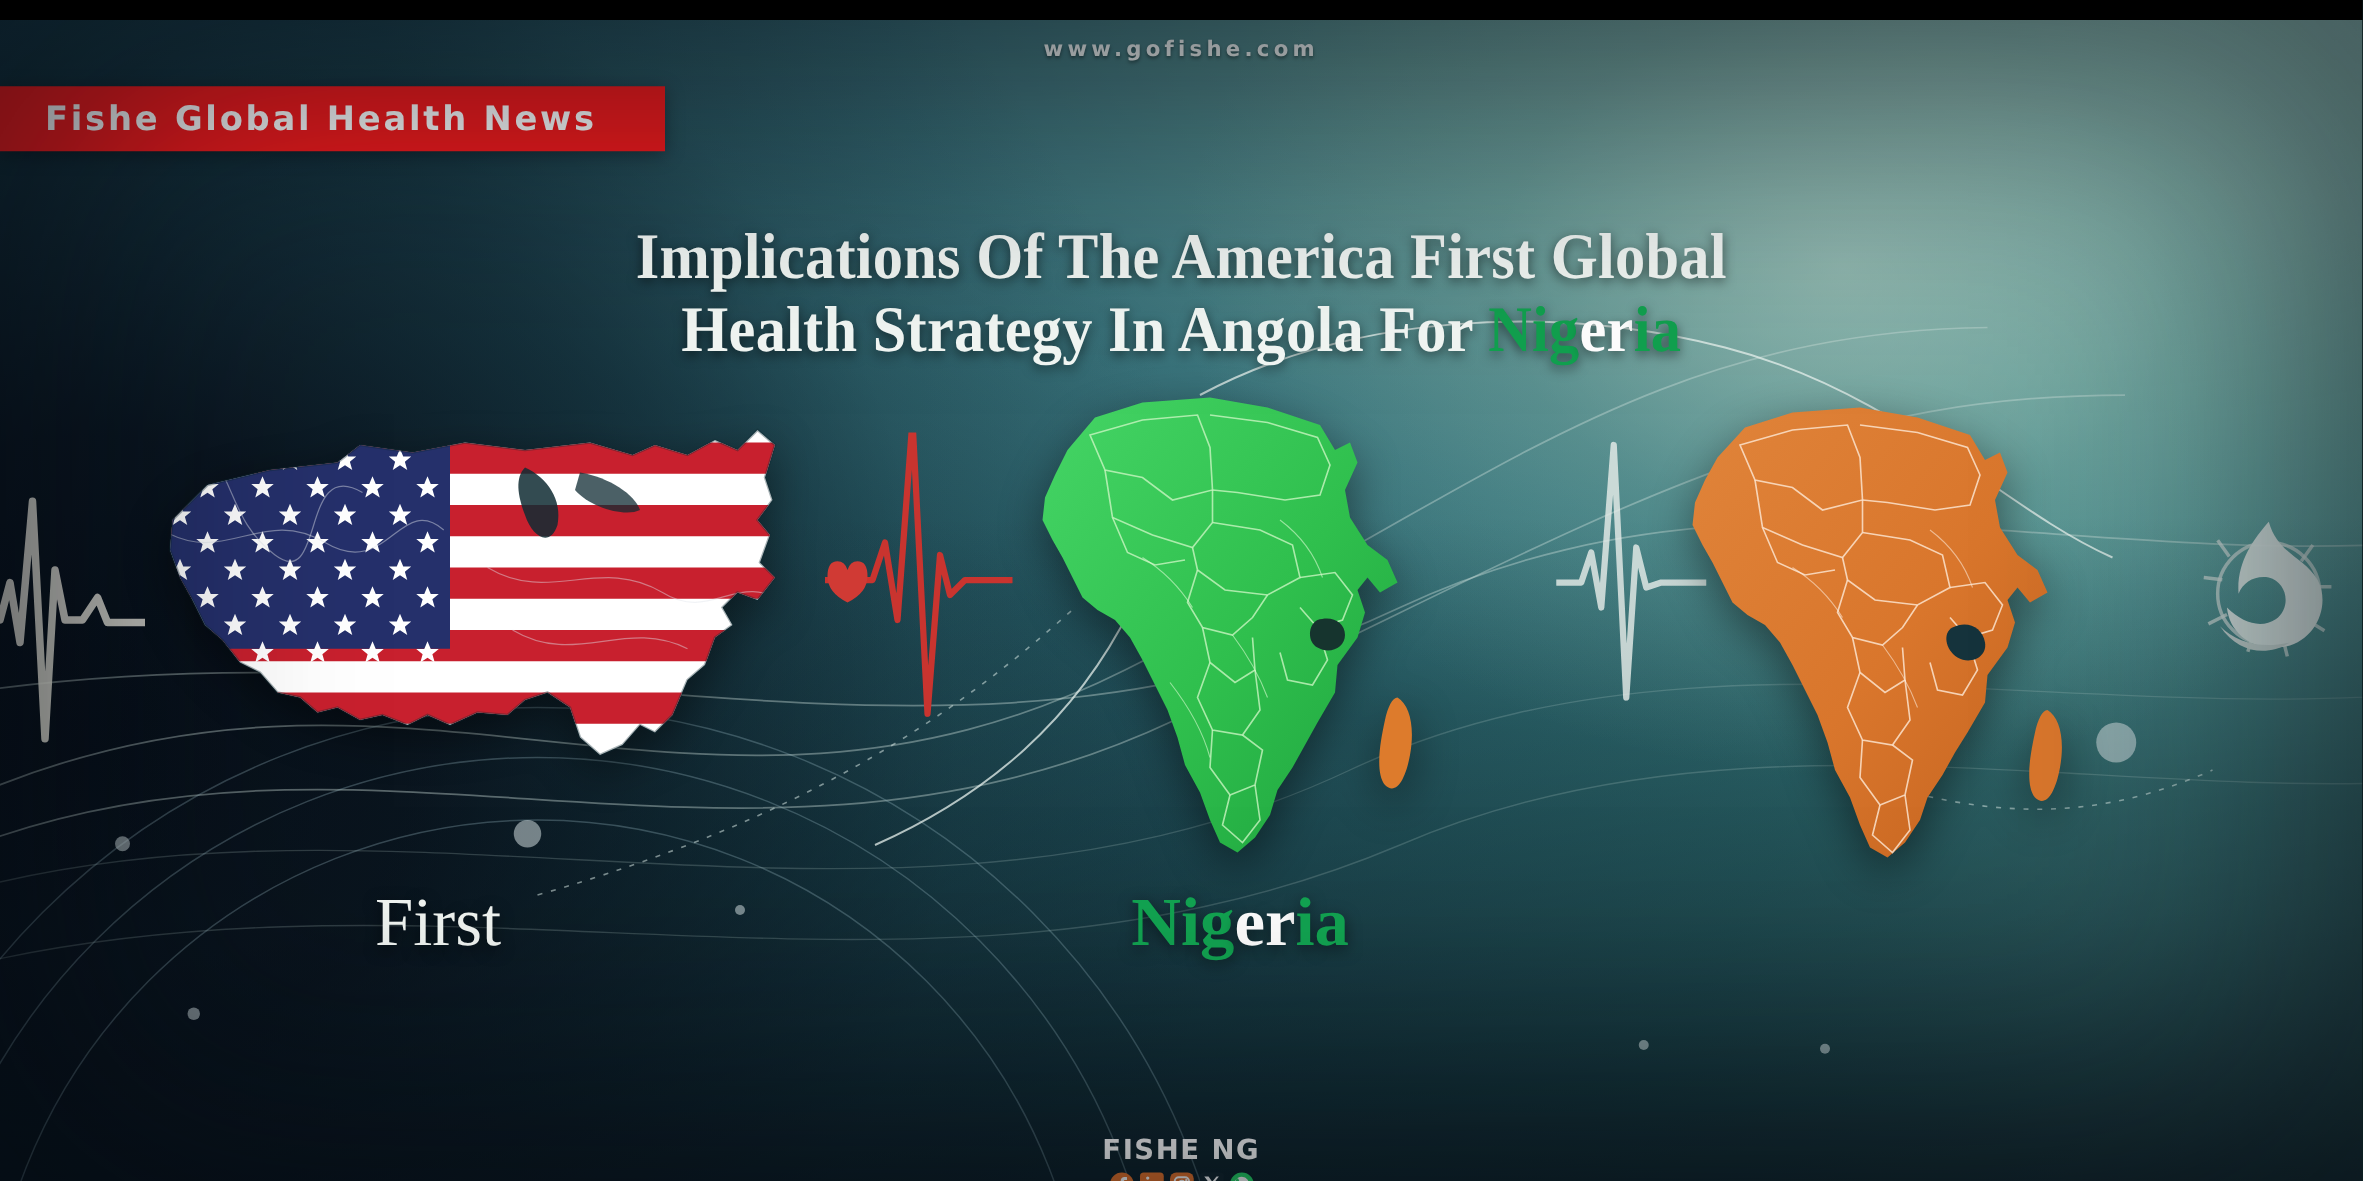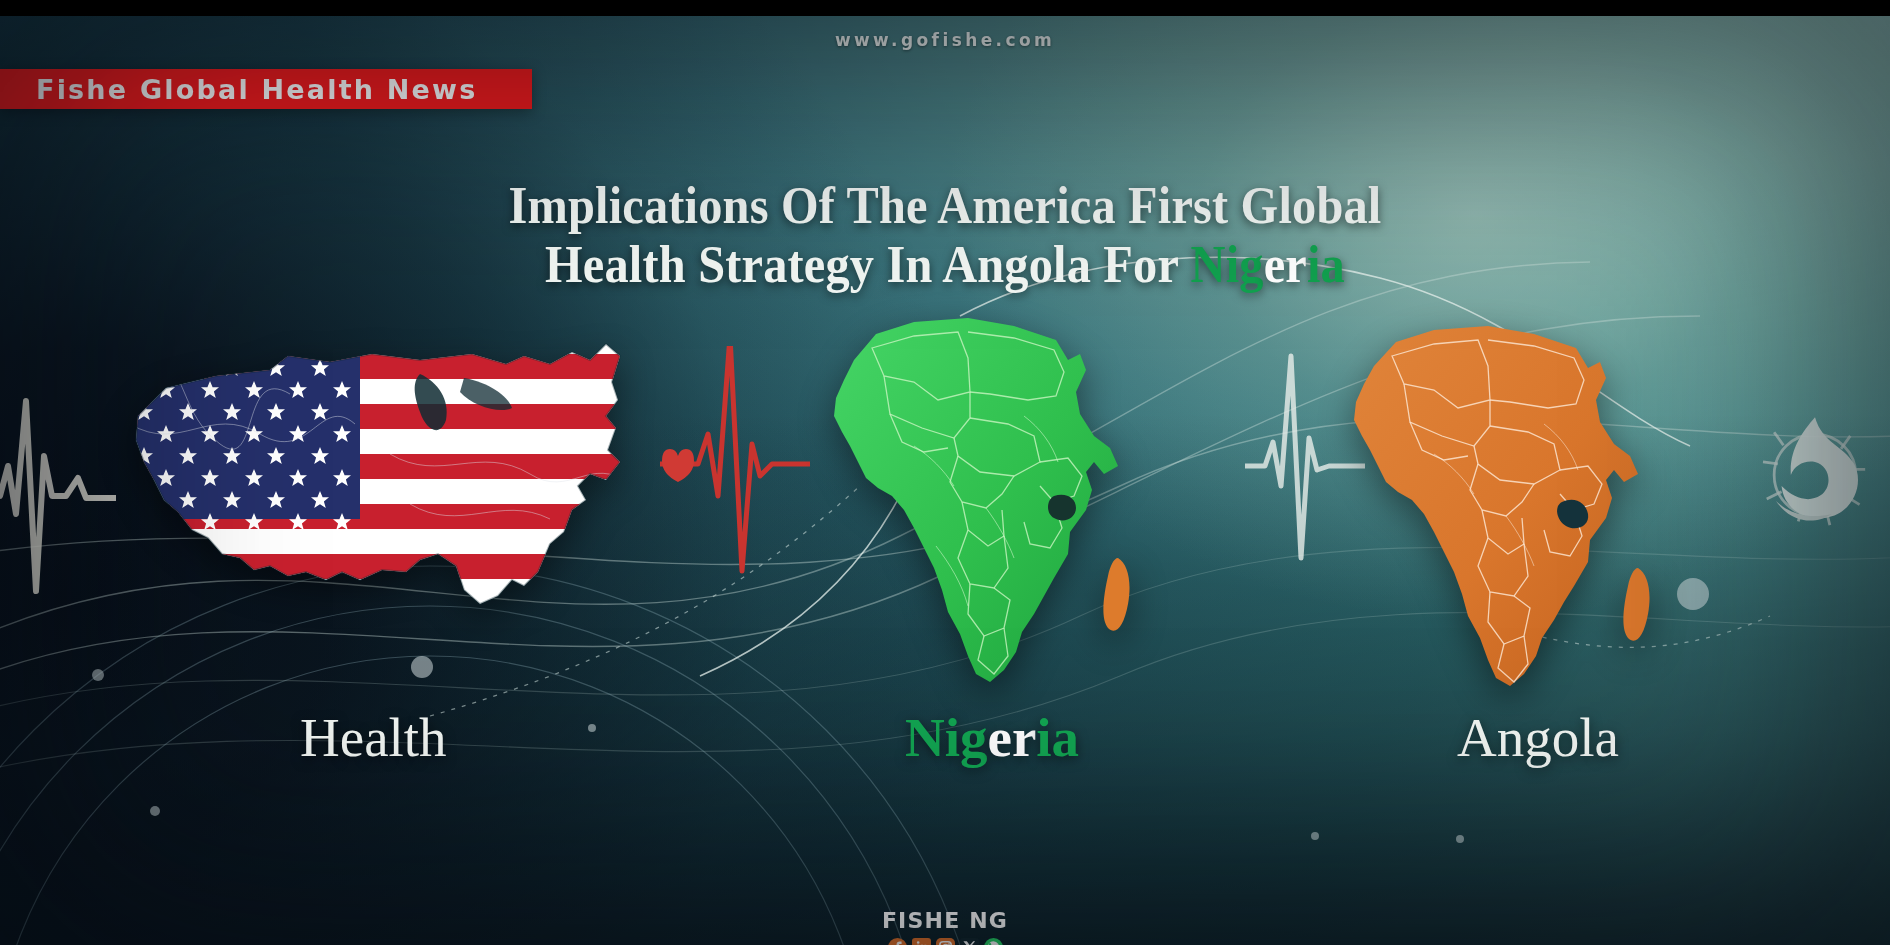--- a/index.html
+++ b/index.html
@@ -36,21 +36,21 @@
     position:absolute;inset:0;
     box-shadow:inset 0 0 220px 70px rgba(4,10,16,.55);
   }
 
   
   .deco{position:absolute;inset:0;pointer-events:none;}
 
   
   .banner{
     position:absolute;left:0;top:53px;
-    height:40px;min-width:470px;
+    height:52px;min-width:470px;
     background:#f41a1c;
     display:flex;align-items:center;
     padding:0 26px 0 36px;
     box-shadow:0 3px 14px rgba(0,0,0,.35);
   }
   .banner span{
     color:#fff;font-weight:700;font-size:27px;
     letter-spacing:2.2px;white-space:nowrap;
     font-family:"DejaVu Sans",sans-serif;
   }
@@ -347,27 +347,26 @@
     <span>Fishe Global Health News</span>
   </div>
 
   <div class="headline">
     <span>Implications Of The America First Global</span>
     <span class="l2">
       <span>Health Strategy In Angola For </span><span class="ng-g">Nig</span><span class="ng-w">er</span><span class="ng-g">ia</span>
     </span>
   </div>
 
-  <div class="caption" id="cap-health">Health</div>
+  <div class="caption" id="cap-health">First</div>
 
   <div class="caption" id="cap-nigeria">
     <span class="ng-g">Nig</span><span class="ng-w">er</span><span class="ng-g">ia</span>
   </div>
 
-  <div class="caption" id="cap-angola">Angola</div>
 
   <div class="footer">
     <div class="footer-name">FISHE NG</div>
     <div class="socials">
       <div class="soc fb">
         <svg viewBox="0 0 20 20" width="19" height="19">
             <path d="M11.6 19v-7h2.3l.4-2.7h-2.7V7.6c0-.8.2-1.3 1.3-1.3h1.4V3.9c-.2 0-1-.1-2-.1-2 0-3.3 1.2-3.3 3.4v1.9H6.7V12h2.3v7z" fill="#fff"></path>
           </svg>
       </div>
       <div class="soc li">

